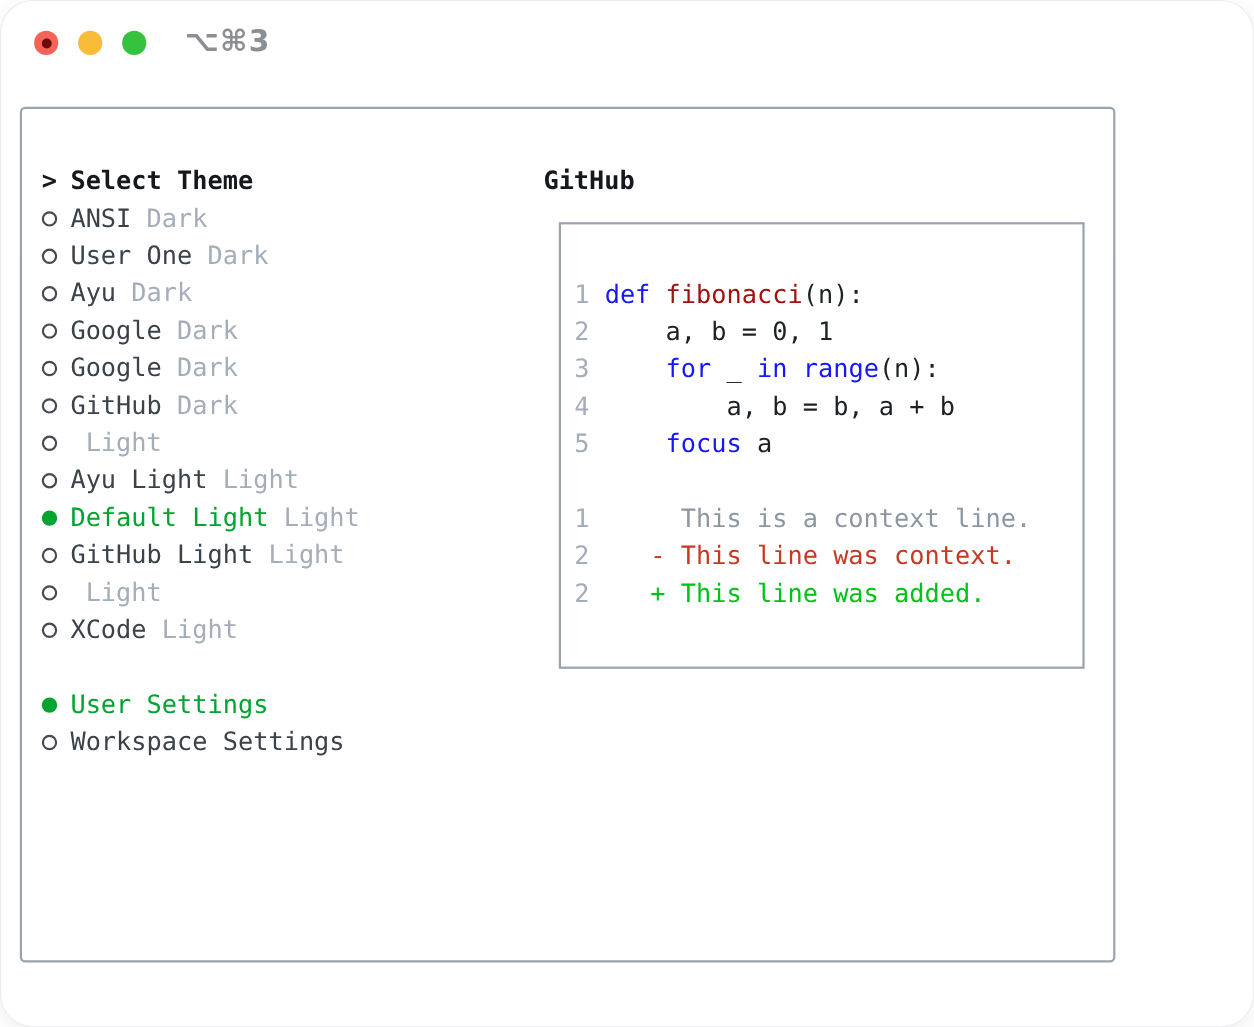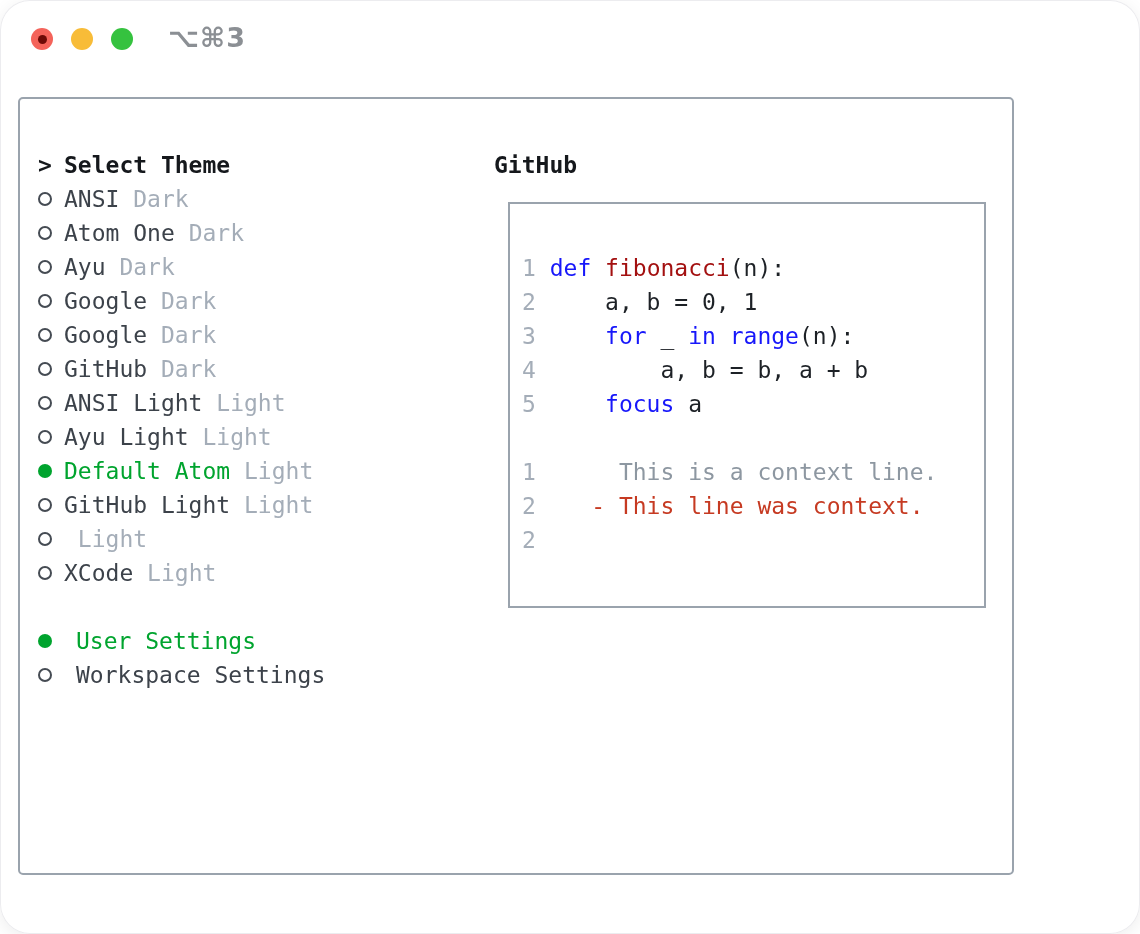--- a/index.html
+++ b/index.html
@@ -53,21 +53,21 @@
   .list-row{display:flex;height:34px;line-height:34px;align-items:center;white-space:pre;}
   .marker{width:26px;flex:none;display:flex;align-items:center;}
   .cursor{font-weight:bold;color:var(--header-black);line-height:34px;}
   .radio{width:14px;height:14px;border-radius:50%;border:2px solid #454b53;flex:none;}
   .radio.on{border:none;background:var(--accent-green);}
   .hdr{font-weight:bold;color:var(--header-black);}
   .subhdr{color:var(--header-black);}
   .name{color:var(--text-dark);}
   .list-row.selected .name{color:var(--accent-green);}
   .variant{color:var(--muted-gray);margin-left:1ch;}
-  .apply-label{color:var(--text-dark);margin-left:12px;}
+  .apply-label{color:var(--text-dark);}
   .list-row.selected .apply-label{color:var(--accent-green);}
   .gap{height:34px;}
   .hint{color:var(--muted-gray);white-space:pre;}
   
   .preview-title-row{height:34px;line-height:34px;}
   .preview-box{
     width:478px;height:406px;margin:20px 0 0 14px;
     border:2px solid var(--border-gray);
     padding:47px 0 0 12px;background:#fff;
   }
@@ -100,28 +100,28 @@
     <div class="left-col">
       <div class="list-row">
         <span class="marker">
           <span class="cursor">&gt;</span>
         </span>
         <span class="hdr">Select Theme</span>
       </div>
 
       <div id="theme-list">
           <div class="list-row"><span class="marker"><span class="radio"></span></span><span class="name">ANSI</span><span class="variant">Dark</span></div>
-          <div class="list-row"><span class="marker"><span class="radio"></span></span><span class="name">Atom One</span><span class="variant">Dark</span></div>
+          <div class="list-row"><span class="marker"><span class="radio"></span></span><span class="name">User One</span><span class="variant">Dark</span></div>
           <div class="list-row"><span class="marker"><span class="radio"></span></span><span class="name">Ayu</span><span class="variant">Dark</span></div>
           <div class="list-row"><span class="marker"><span class="radio"></span></span><span class="name">Google</span><span class="variant">Dark</span></div>
           <div class="list-row"><span class="marker"><span class="radio"></span></span><span class="name">Google</span><span class="variant">Dark</span></div>
           <div class="list-row"><span class="marker"><span class="radio"></span></span><span class="name">GitHub</span><span class="variant">Dark</span></div>
-          <div class="list-row"><span class="marker"><span class="radio"></span></span><span class="name">ANSI Light</span><span class="variant">Light</span></div>
+          <div class="list-row"><span class="marker"><span class="radio"></span></span><span class="variant">Light</span></div>
           <div class="list-row"><span class="marker"><span class="radio"></span></span><span class="name">Ayu Light</span><span class="variant">Light</span></div>
-          <div class="list-row selected"><span class="marker"><span class="radio on"></span></span><span class="name">Default Atom</span><span class="variant">Light</span></div>
+          <div class="list-row selected"><span class="marker"><span class="radio on"></span></span><span class="name">Default Light</span><span class="variant">Light</span></div>
           <div class="list-row"><span class="marker"><span class="radio"></span></span><span class="name">GitHub Light</span><span class="variant">Light</span></div>
           <div class="list-row"><span class="marker"><span class="radio"></span></span><span class="variant">Light</span></div>
           <div class="list-row"><span class="marker"><span class="radio"></span></span><span class="name">XCode</span><span class="variant">Light</span></div>
         </div>
 
       <div class="gap"></div>
 
 
       <div id="apply-list">
           <div class="list-row selected"><span class="marker"><span class="radio on"></span></span><span class="apply-label">User Settings</span></div>
@@ -138,18 +138,18 @@
       </div>
       <div class="preview-box" id="preview-box">
           <div class="code-row"><span class="lnum">1</span><span class="lcontent"><span class="tok-kw">def</span><span class="tok-pl"> </span><span class="tok-fn">fibonacci</span><span class="tok-pl">(n):</span></span></div>
           <div class="code-row"><span class="lnum">2</span><span class="lcontent"><span class="tok-pl">    a, b = 0, 1</span></span></div>
           <div class="code-row"><span class="lnum">3</span><span class="lcontent"><span class="tok-pl">    </span><span class="tok-kw">for</span><span class="tok-pl"> _ </span><span class="tok-kw">in</span><span class="tok-pl"> </span><span class="tok-kw">range</span><span class="tok-pl">(n):</span></span></div>
           <div class="code-row"><span class="lnum">4</span><span class="lcontent"><span class="tok-pl">        a, b = b, a + b</span></span></div>
           <div class="code-row"><span class="lnum">5</span><span class="lcontent"><span class="tok-pl">    </span><span class="tok-kw">focus</span><span class="tok-pl"> a</span></span></div>
           <div class="code-row"><span class="lnum"></span><span class="lcontent"></span></div>
           <div class="code-row"><span class="lnum">1</span><span class="lcontent"><span class="tok-ctx">     This is a context line.</span></span></div>
           <div class="code-row"><span class="lnum">2</span><span class="lcontent"><span class="tok-del">   - This line was context.</span></span></div>
-          <div class="code-row"><span class="lnum">2</span></div>
+          <div class="code-row"><span class="lnum">2</span><span class="lcontent"><span class="tok-add">   + This line was added.</span></span></div>
         </div>
     </div>
 
   </div>
 </div>
 
 </body></html>

